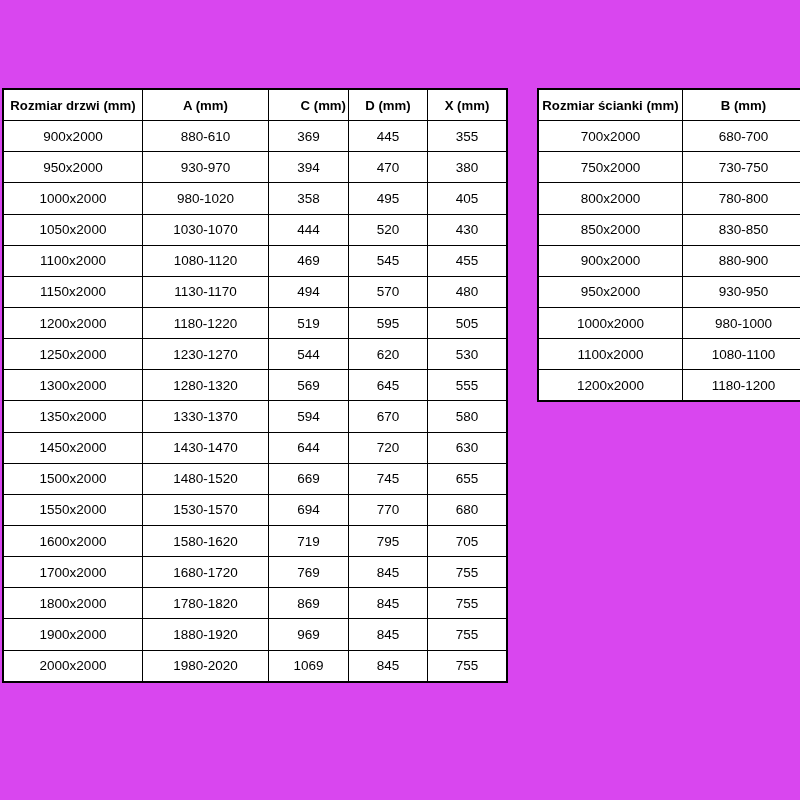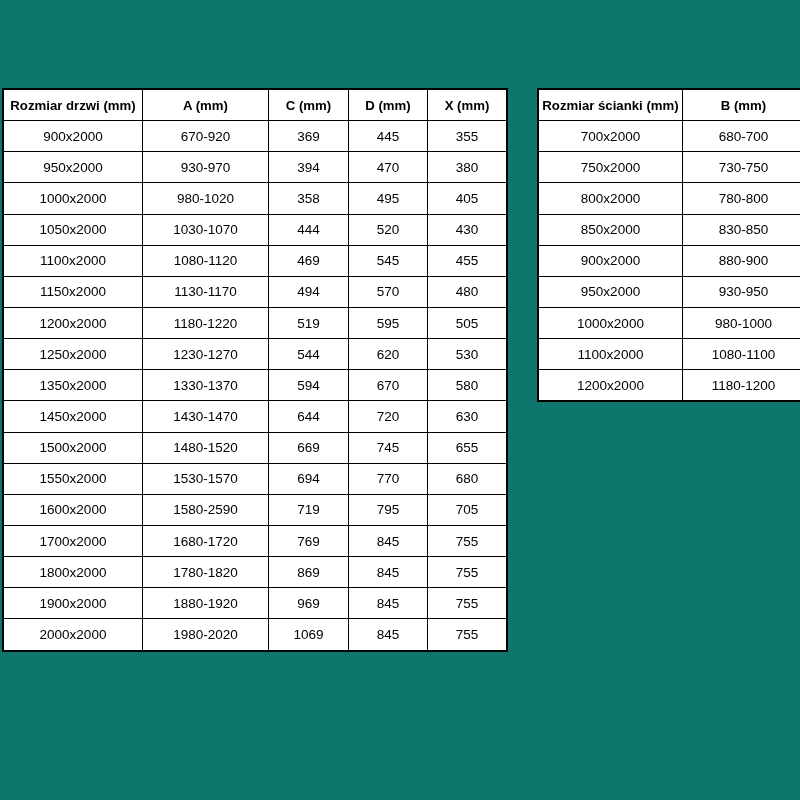--- a/index.html
+++ b/index.html
@@ -10,21 +10,21 @@
   body {
     width: 800px;
     height: 800px;
     position: relative;
     font-family: "Liberation Sans", sans-serif;
     color: #000000;
   }
   .page {
     position: absolute;
     inset: 0;
-    background: #0f766e;
+    background: #d946ef;
   }
   table.spec {
     position: absolute;
     top: 88px;
     border-collapse: collapse;
     table-layout: fixed;
     background: #ffffff;
     border: 2px solid #000000;
     font-size: 13.5px;
     text-align: center;
@@ -43,21 +43,21 @@
     font-weight: bold;
     font-size: 13.2px;
   }
   
   #table-doors {
     left: 2px;
     width: 484px;
   }
   #table-doors th:nth-child(1) { width: 134px; }
   #table-doors th:nth-child(2) { width: 121px; }
-  #table-doors th:nth-child(3) { width: 75px; }
+  #table-doors th:nth-child(3) { width: 75px; text-align: right; }
   #table-doors th:nth-child(4) { width: 74px; }
   #table-doors th:nth-child(5) { width: 74px; }
   
   #table-walls {
     left: 537px;
     width: 258px;
   }
   #table-walls th:nth-child(1) { width: 139px; }
   #table-walls th:nth-child(2) { width: 117px; }
 </style>
@@ -71,21 +71,21 @@
           <th>Rozmiar drzwi (mm)</th>
           <th>A (mm)</th>
           <th>C (mm)</th>
           <th>D (mm)</th>
           <th>X (mm)</th>
         </tr>
       </thead>
       <tbody>
         <tr>
           <td>900x2000</td>
-          <td>670-920</td>
+          <td>880-610</td>
           <td>369</td>
           <td>445</td>
           <td>355</td>
         </tr>
         <tr>
           <td>950x2000</td>
           <td>930-970</td>
           <td>394</td>
           <td>470</td>
           <td>380</td>
@@ -126,20 +126,27 @@
           <td>505</td>
         </tr>
         <tr>
           <td>1250x2000</td>
           <td>1230-1270</td>
           <td>544</td>
           <td>620</td>
           <td>530</td>
         </tr>
         <tr>
+          <td>1300x2000</td>
+          <td>1280-1320</td>
+          <td>569</td>
+          <td>645</td>
+          <td>555</td>
+        </tr>
+        <tr>
           <td>1350x2000</td>
           <td>1330-1370</td>
           <td>594</td>
           <td>670</td>
           <td>580</td>
         </tr>
         <tr>
           <td>1450x2000</td>
           <td>1430-1470</td>
           <td>644</td>
@@ -155,21 +162,21 @@
         </tr>
         <tr>
           <td>1550x2000</td>
           <td>1530-1570</td>
           <td>694</td>
           <td>770</td>
           <td>680</td>
         </tr>
         <tr>
           <td>1600x2000</td>
-          <td>1580-2590</td>
+          <td>1580-1620</td>
           <td>719</td>
           <td>795</td>
           <td>705</td>
         </tr>
         <tr>
           <td>1700x2000</td>
           <td>1680-1720</td>
           <td>769</td>
           <td>845</td>
           <td>755</td>

